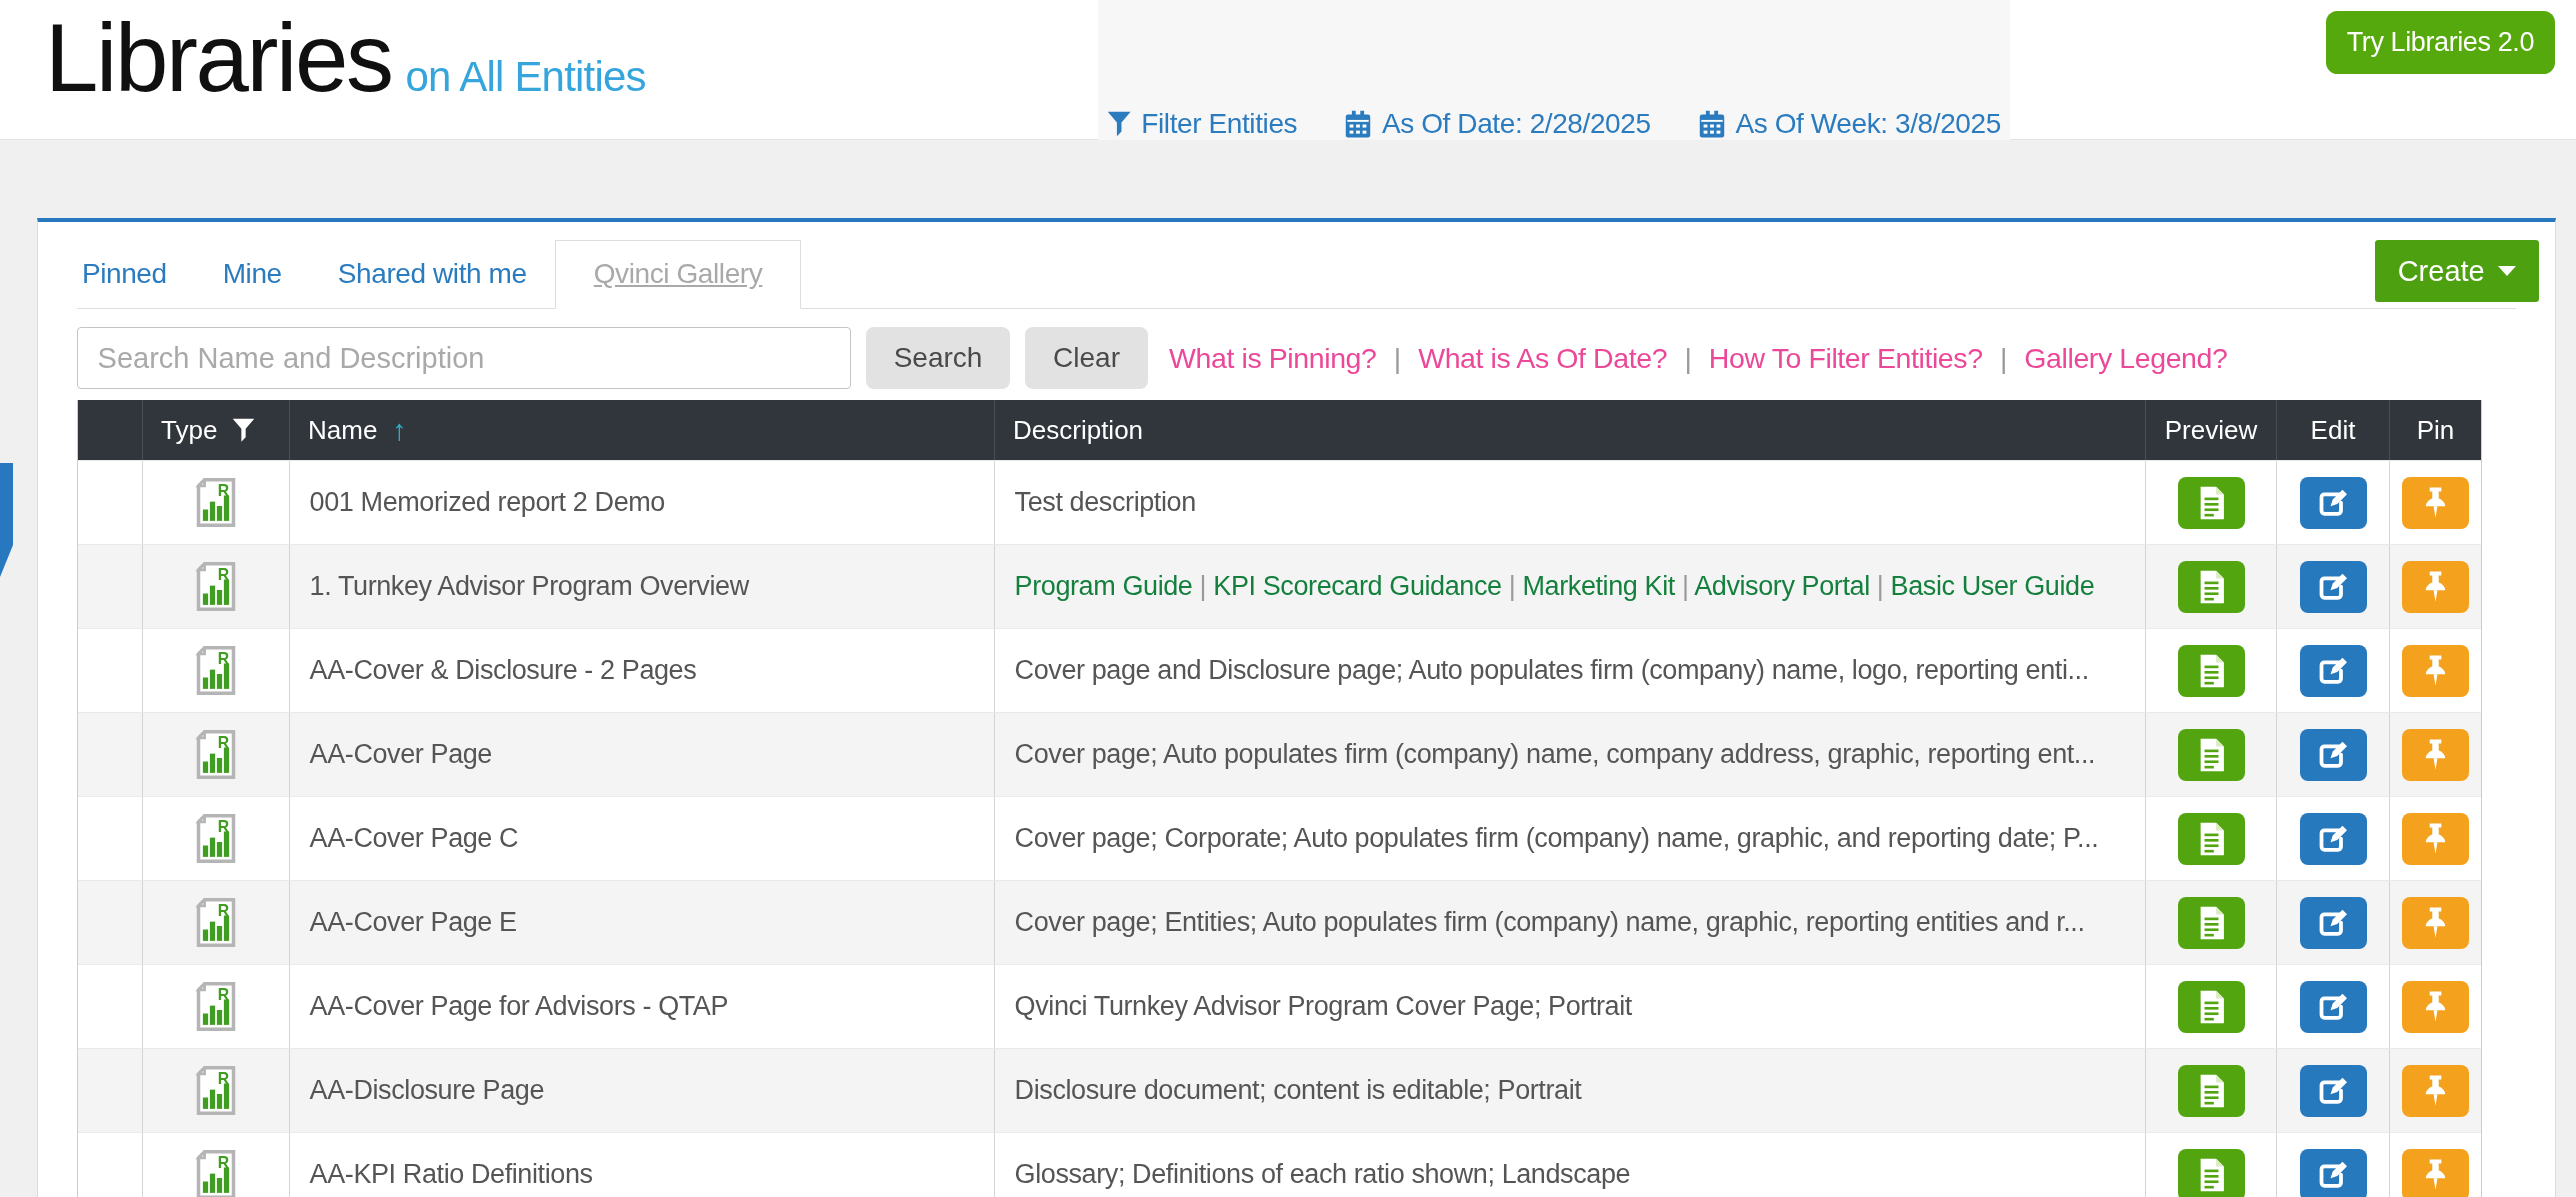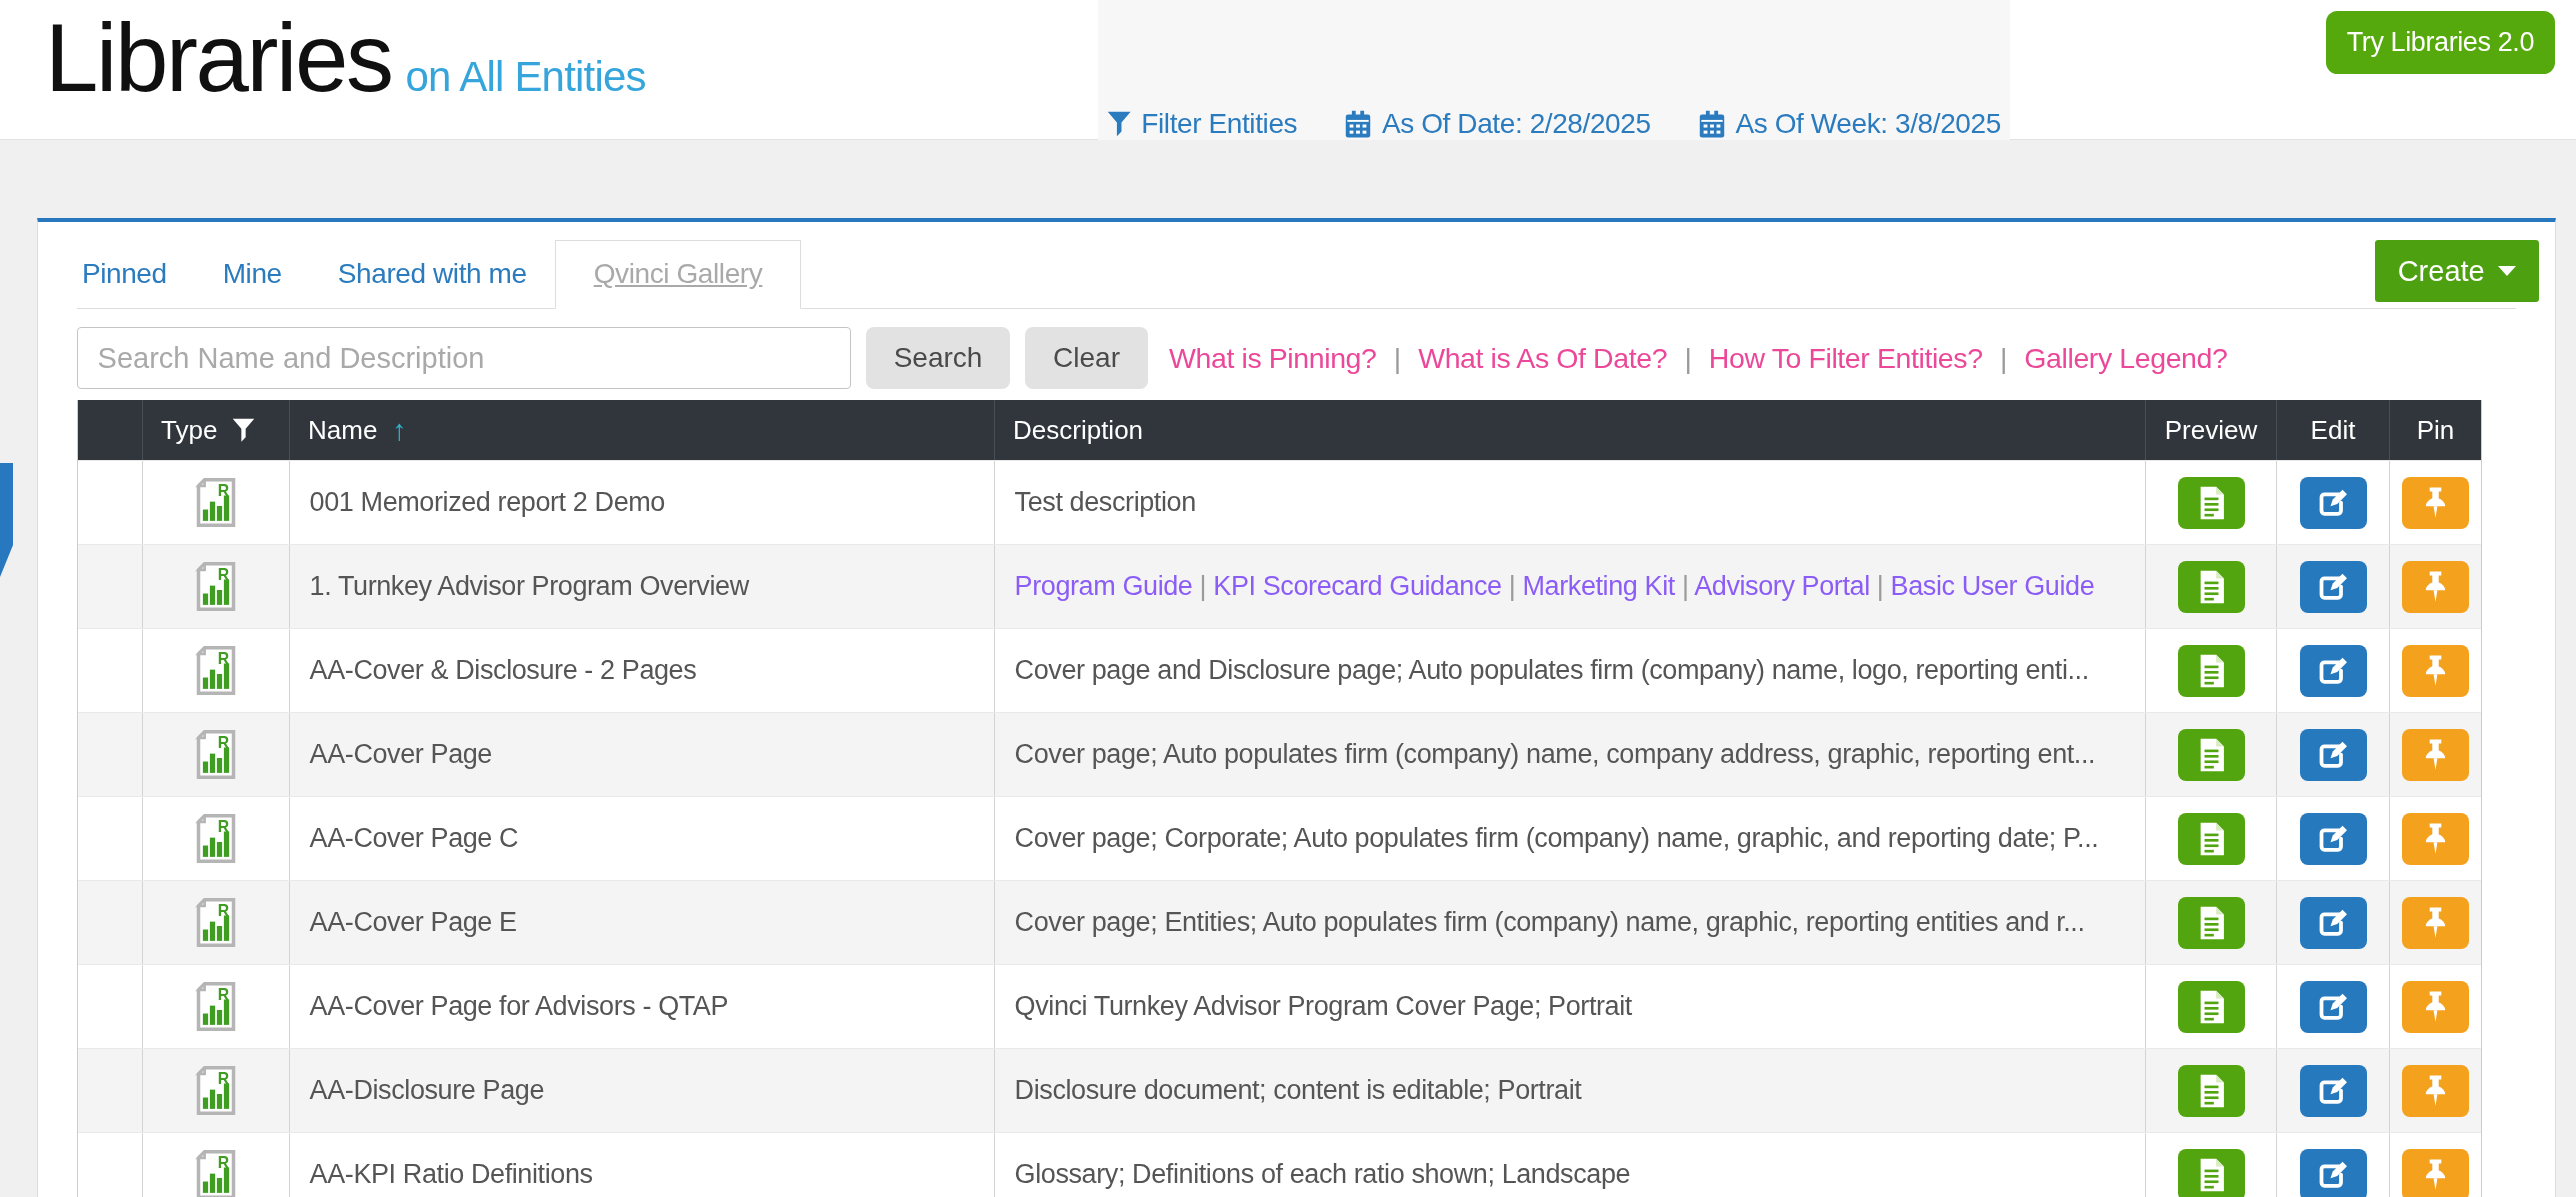--- a/index.html
+++ b/index.html
@@ -93,21 +93,21 @@
   .th:last-child { border-right: none; }
   .th.center { justify-content: center; padding-left: 0; }
   .sort-arrow { color: #2fb3cb; font-size: 29px; font-weight: bold; }
 
   .trow { height: 84px; background: #fff; border-top: 0.8px solid #e9e9e9; }
   .trow.alt { background: #f4f4f5; }
   .td { display: flex; align-items: center; border-right: 0.8px solid #d4d4d4; overflow: hidden; }
   .td:last-child { border-right: none; }
   .td.text { padding-left: 19.6px; font-size: 27px; color: #555; white-space: nowrap; letter-spacing: -0.4px; }
   .td.center { justify-content: center; }
-  .desc-link { color: #8b5cf6; cursor: pointer; }
+  .desc-link { color: #15803d; cursor: pointer; }
   .desc-pipe { color: #9a9a9a; }
 
   .icon-btn {
     width: 67px; height: 52px; border: none; border-radius: 8.1px; cursor: pointer;
     display: flex; align-items: center; justify-content: center;
   }
   .icon-btn.preview { background: #52a50e; }
   .icon-btn.edit { background: #2779be; }
   .icon-btn.pin { background: #f4a11d; }
 </style>

